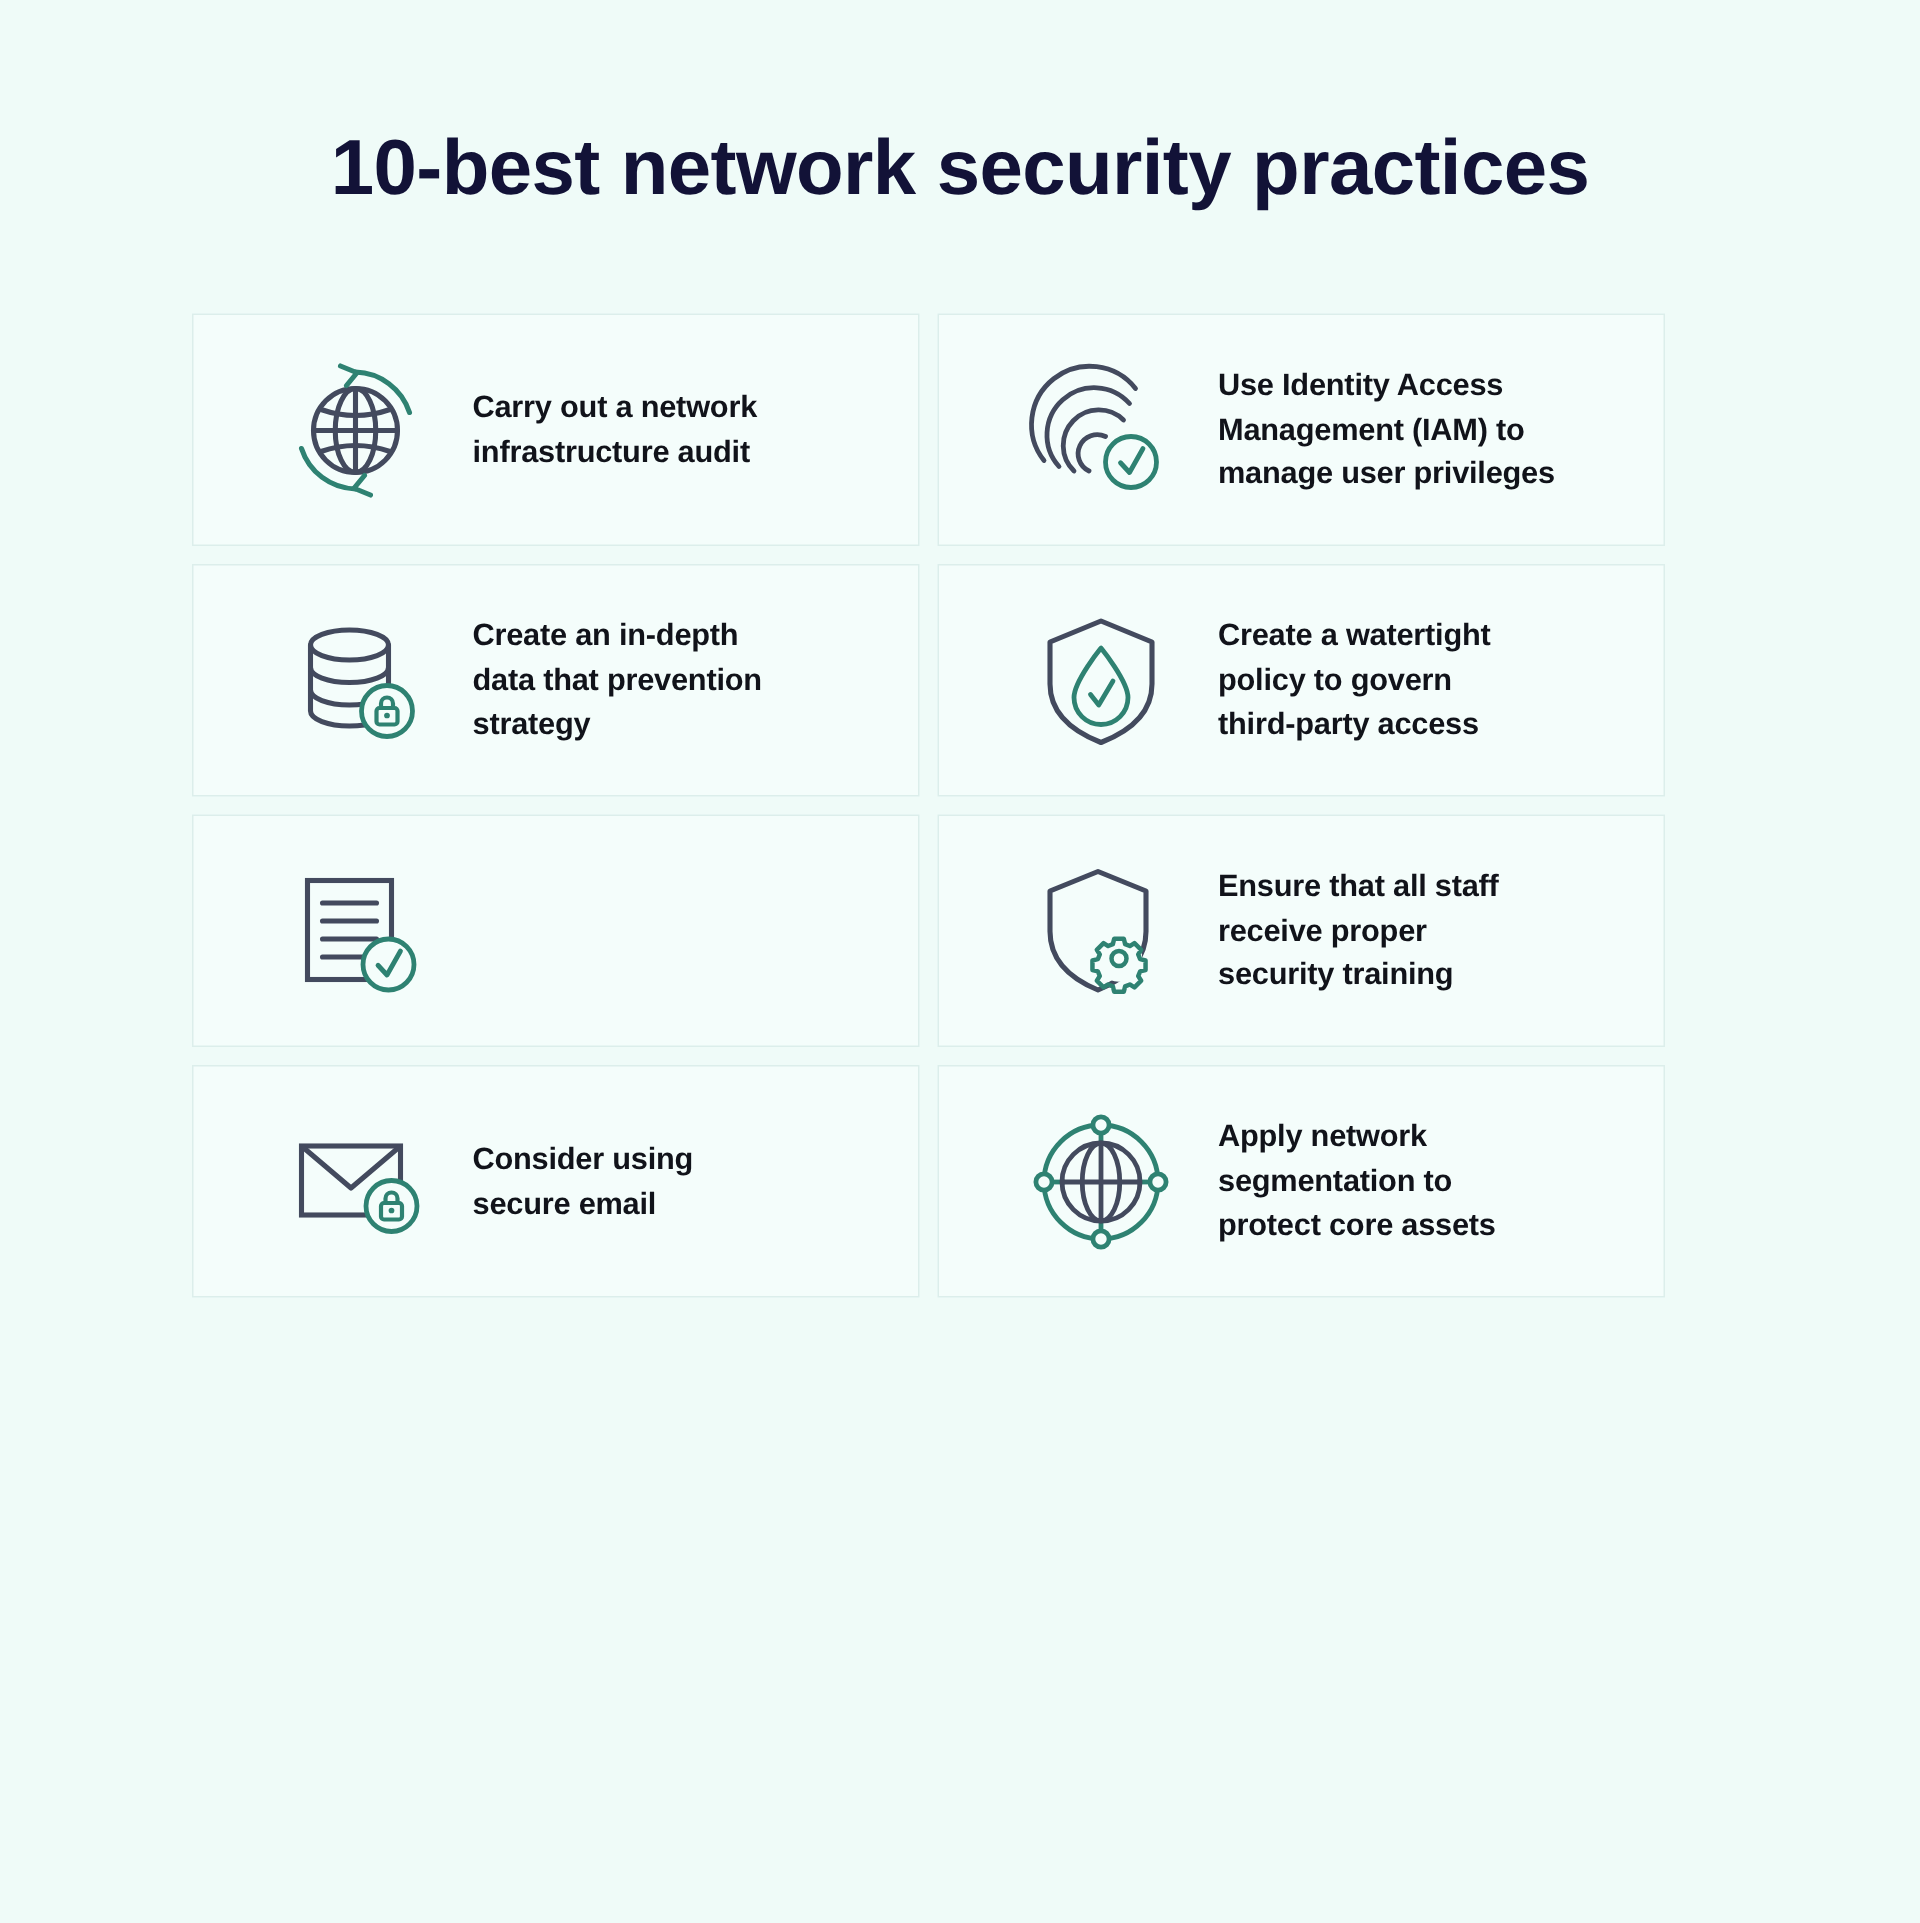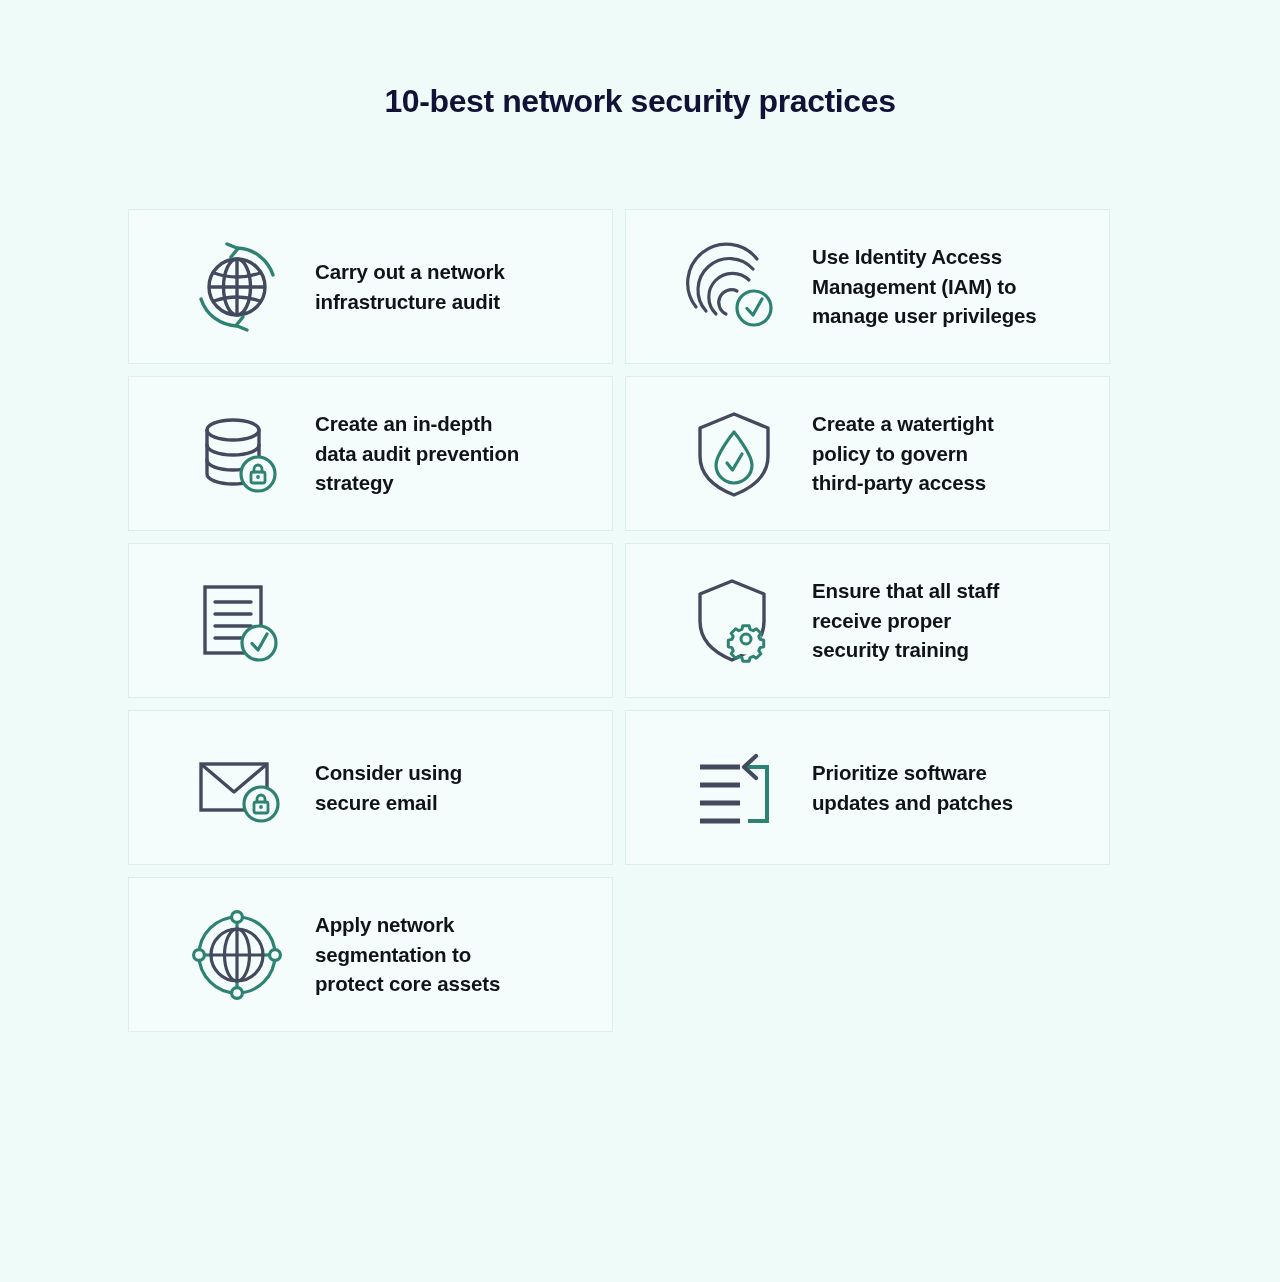--- a/index.html
+++ b/index.html
@@ -14,21 +14,21 @@
     overflow: hidden;
   }
   .page {
     position: relative;
     width: 1280px;
     height: 1282px;
     box-sizing: border-box;
   }
   .page-title {
     text-align: center;
-    font-size: 32px;
+    font-size: 52px;
     font-weight: bold;
     color: #121237;
     letter-spacing: -0.4px;
     margin: 0;
     padding-top: 84px;
     line-height: 1.1;
   }
   .grid {
     position: absolute;
     left: 128px;
@@ -131,21 +131,21 @@
           </g>
           <circle cx="73" cy="72" r="17" fill="#f4fdfb" stroke="#2e8272" stroke-width="3.2"></circle>
           <g stroke="#2e8272" stroke-width="2.8" fill="none" stroke-linecap="round">
             <rect x="66" y="70" width="14" height="11" rx="2"></rect>
             <path d="M69 70 V67 A4 4 0 0 1 77 67 V70"></path>
           </g>
           <circle cx="73" cy="75" r="1.9" fill="#2e8272"></circle>
         </svg>
       </span>
       <span class="card-text">Create an in-depth
-data audit prevention
+data that prevention
 strategy</span>
     </div>
 
     <div class="card">
       <span class="card-icon">
         <svg width="104" height="104" viewBox="0 0 104 104" fill="none">
           <path d="M52 12 L86 26 V54 C86 74 70 86 52 93 C34 86 18 74 18 54 V26 Z" stroke="#434a5e" stroke-width="3.4" fill="none" stroke-linejoin="round"></path>
           <path d="M52 30 C52 30 34 52 34 63 A18 18 0 0 0 70 63 C70 52 52 30 52 30 Z" stroke="#2e8272" stroke-width="3.2" fill="none" stroke-linejoin="round"></path>
           <path d="M45 61 L50.5 68 L60 52" stroke="#2e8272" stroke-width="3.2" fill="none" stroke-linecap="round" stroke-linejoin="round"></path>
         </svg>
@@ -200,36 +200,20 @@
             <rect x="69" y="66" width="14" height="11" rx="2"></rect>
             <path d="M72 66 V63 A4 4 0 0 1 80 63 V66"></path>
           </g>
           <circle cx="76" cy="71" r="1.9" fill="#2e8272"></circle>
         </svg>
       </span>
       <span class="card-text">Consider using
 secure email</span>
     </div>
 
-    <div class="card">
-      <span class="card-icon">
-        <svg width="104" height="104" viewBox="0 0 104 104" fill="none">
-          <g stroke="#434a5e" stroke-width="5" stroke-linecap="butt">
-            <line x1="18" y1="31" x2="58" y2="31"></line>
-            <line x1="18" y1="49" x2="58" y2="49"></line>
-            <line x1="18" y1="67" x2="58" y2="67"></line>
-            <line x1="18" y1="85" x2="58" y2="85"></line>
-          </g>
-          <path d="M62 31 H85 V85 H66" stroke="#2e8272" stroke-width="4" fill="none" stroke-linejoin="miter" stroke-linecap="butt"></path>
-          <path d="M74 20 L62 31 L74 42" stroke="#434a5e" stroke-width="4.2" fill="none" stroke-linecap="round" stroke-linejoin="round"></path>
-        </svg>
-      </span>
-      <span class="card-text">Prioritize software
-updates and patches</span>
-    </div>
 
     <div class="card">
       <span class="card-icon">
         <svg width="104" height="104" viewBox="0 0 104 104" fill="none">
           <circle cx="52" cy="52" r="38" stroke="#2e8272" stroke-width="3.2" fill="none"></circle>
           <g stroke="#2e8272" stroke-width="3.2">
             <line x1="52" y1="14" x2="52" y2="28"></line>
             <line x1="52" y1="76" x2="52" y2="90"></line>
             <line x1="14" y1="52" x2="28" y2="52"></line>
             <line x1="76" y1="52" x2="90" y2="52"></line>

